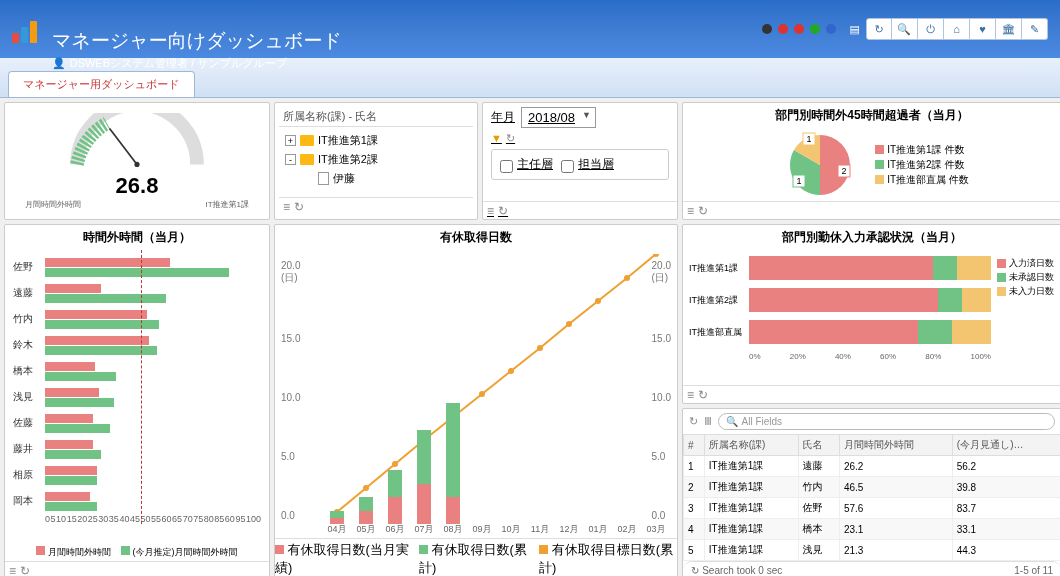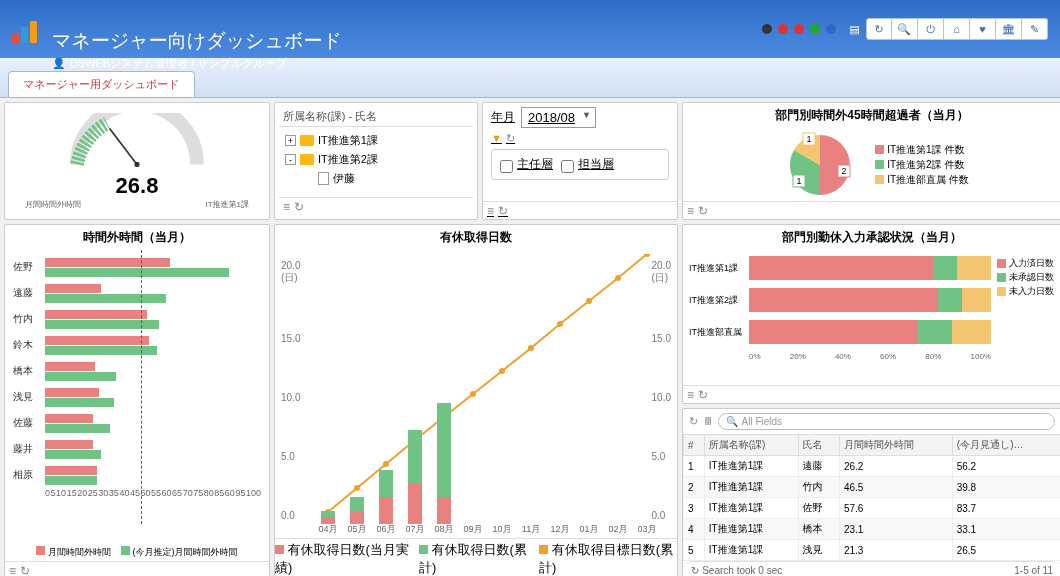--- a/index.html
+++ b/index.html
@@ -52,21 +52,21 @@
 .bar-chart-h { flex: 1; padding: 4px 8px; display: flex; flex-direction: column; position: relative; }
 .hbar-row { display: flex; align-items: center; height: 26px; }
 .hbar-label { width: 32px; font-size: 10px; text-align: left; color: #333; }
 .hbar-track { flex: 1; position: relative; height: 100%; display: flex; flex-direction: column; justify-content: center; gap: 1px; }
 .hbar { height: 9px; }
 .hbar.red { background: #e8817f; }
 .hbar.green { background: #71c285; }
 .hbar-axis { display: flex; justify-content: space-between; font-size: 9px; color: #666; padding-left: 32px; }
 .hbar-legend { display: flex; justify-content: center; gap: 10px; font-size: 9px; padding: 2px 0; }
 .threshold-line { position: absolute; top: 0; bottom: 20px; width: 0; border-left: 1px dashed #b33; }
-.line-chart { flex: 1; position: relative; padding: 4px 8px; }
+.line-chart { flex: 1; position: relative; padding: 4px 17px; }
 .y-axis-l { position: absolute; left: 6px; top: 10px; font-size: 10px; color: #777; }
 .y-axis-r { position: absolute; right: 6px; top: 10px; font-size: 10px; color: #777; }
 .line-legend { display: flex; justify-content: center; gap: 6px; font-size: 13px; padding: 2px 0; border-top: 1px solid #ddd; }
 .stacked-panel { }
 .stacked-wrap { flex: 1; display: flex; padding: 6px; gap: 6px; }
 .stacked-chart { flex: 1; display: flex; flex-direction: column; gap: 8px; }
 .stacked-row { display: flex; align-items: center; }
 .stacked-label { width: 60px; font-size: 9px; }
 .stacked-bar { flex: 1; height: 24px; display: flex; }
 .stacked-seg { height: 100%; }
@@ -286,20 +286,27 @@
           <div class="hbar-label">藤井</div>
           <div class="hbar-track">
             <div class="hbar red" style="width:22%"></div>
             <div class="hbar green" style="width:26%"></div>
           </div>
         </div>
         <div class="hbar-row">
           <div class="hbar-label">相原</div>
           <div class="hbar-track">
             <div class="hbar red" style="width:24%"></div>
+            <div class="hbar green" style="width:24%"></div>
+          </div>
+        </div>
+        <div class="hbar-row">
+          <div class="hbar-label">岡本</div>
+          <div class="hbar-track">
+            <div class="hbar red" style="width:21%"></div>
             <div class="hbar green" style="width:24%"></div>
           </div>
         </div>
         <div class="hbar-axis">
           <span>0</span>
           <span>5</span>
           <span>10</span>
           <span>15</span>
           <span>20</span>
           <span>25</span>
@@ -507,21 +514,21 @@
               <td>IT推進第1課</td>
               <td>橋本</td>
               <td>23.1</td>
               <td>33.1</td>
             </tr>
             <tr>
               <td>5</td>
               <td>IT推進第1課</td>
               <td>浅見</td>
               <td>21.3</td>
-              <td>26.5</td>
+              <td>44.3</td>
             </tr>
           </tbody>
       </table>
       <div class="table-footer">
         <span>↻ <span>Search took 0 sec</span></span>
         <span>1-5 of 11</span>
       </div>
     </div>
   </div>
 </div>

